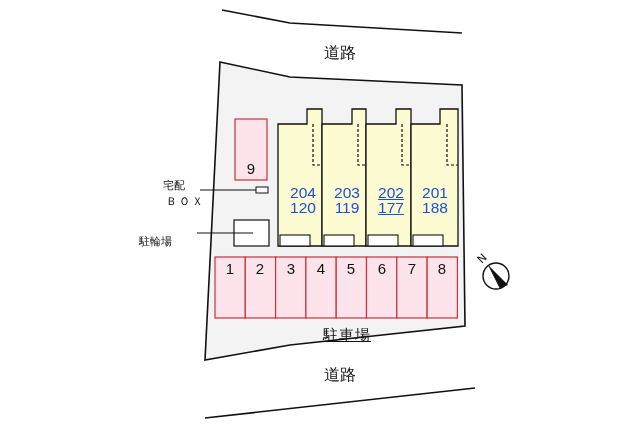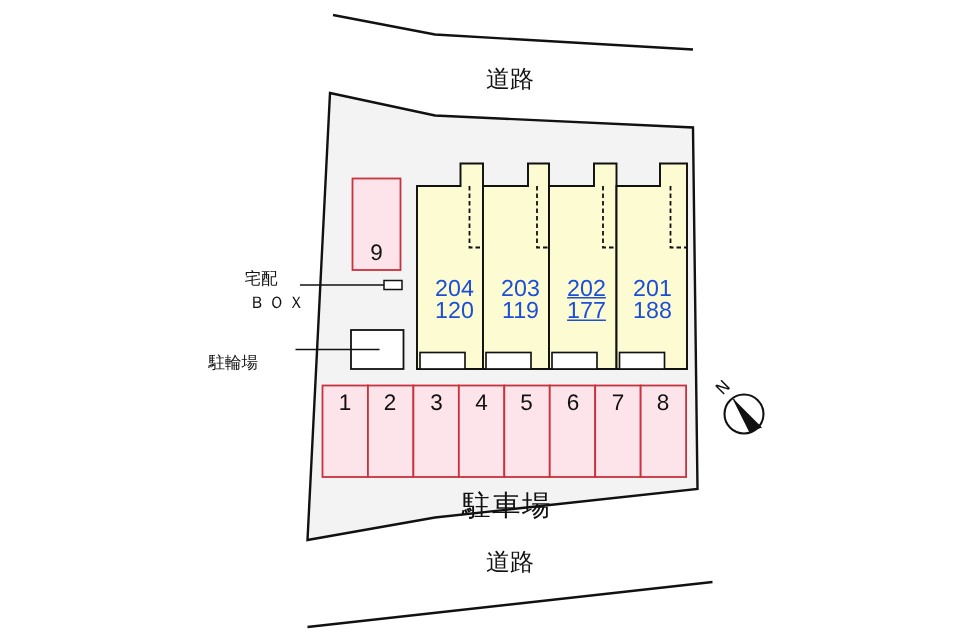--- a/index.html
+++ b/index.html
@@ -100,15 +100,15 @@
 
 <div class="num" style="left:215px;top:261px;width:30px;">1</div>
 <div class="num" style="left:245px;top:261px;width:30px;">2</div>
 <div class="num" style="left:276px;top:261px;width:30px;">3</div>
 <div class="num" style="left:306px;top:261px;width:30px;">4</div>
 <div class="num" style="left:336px;top:261px;width:30px;">5</div>
 <div class="num" style="left:367px;top:261px;width:30px;">6</div>
 <div class="num" style="left:397px;top:261px;width:30px;">7</div>
 <div class="num" style="left:427px;top:261px;width:30px;">8</div>
 
-<div class="lbl" style="left:308px;top:328px;font-size:19px;letter-spacing:1px;">駐車場</div>
+<div class="lbl" style="left:323px;top:328px;font-size:15px;letter-spacing:1px;text-decoration:underline;">駐車場</div>
 
 <div class="lbl" style="left:478px;top:253px;font-size:11px;transform:rotate(-45deg);">N</div>
 
 </body></html>

